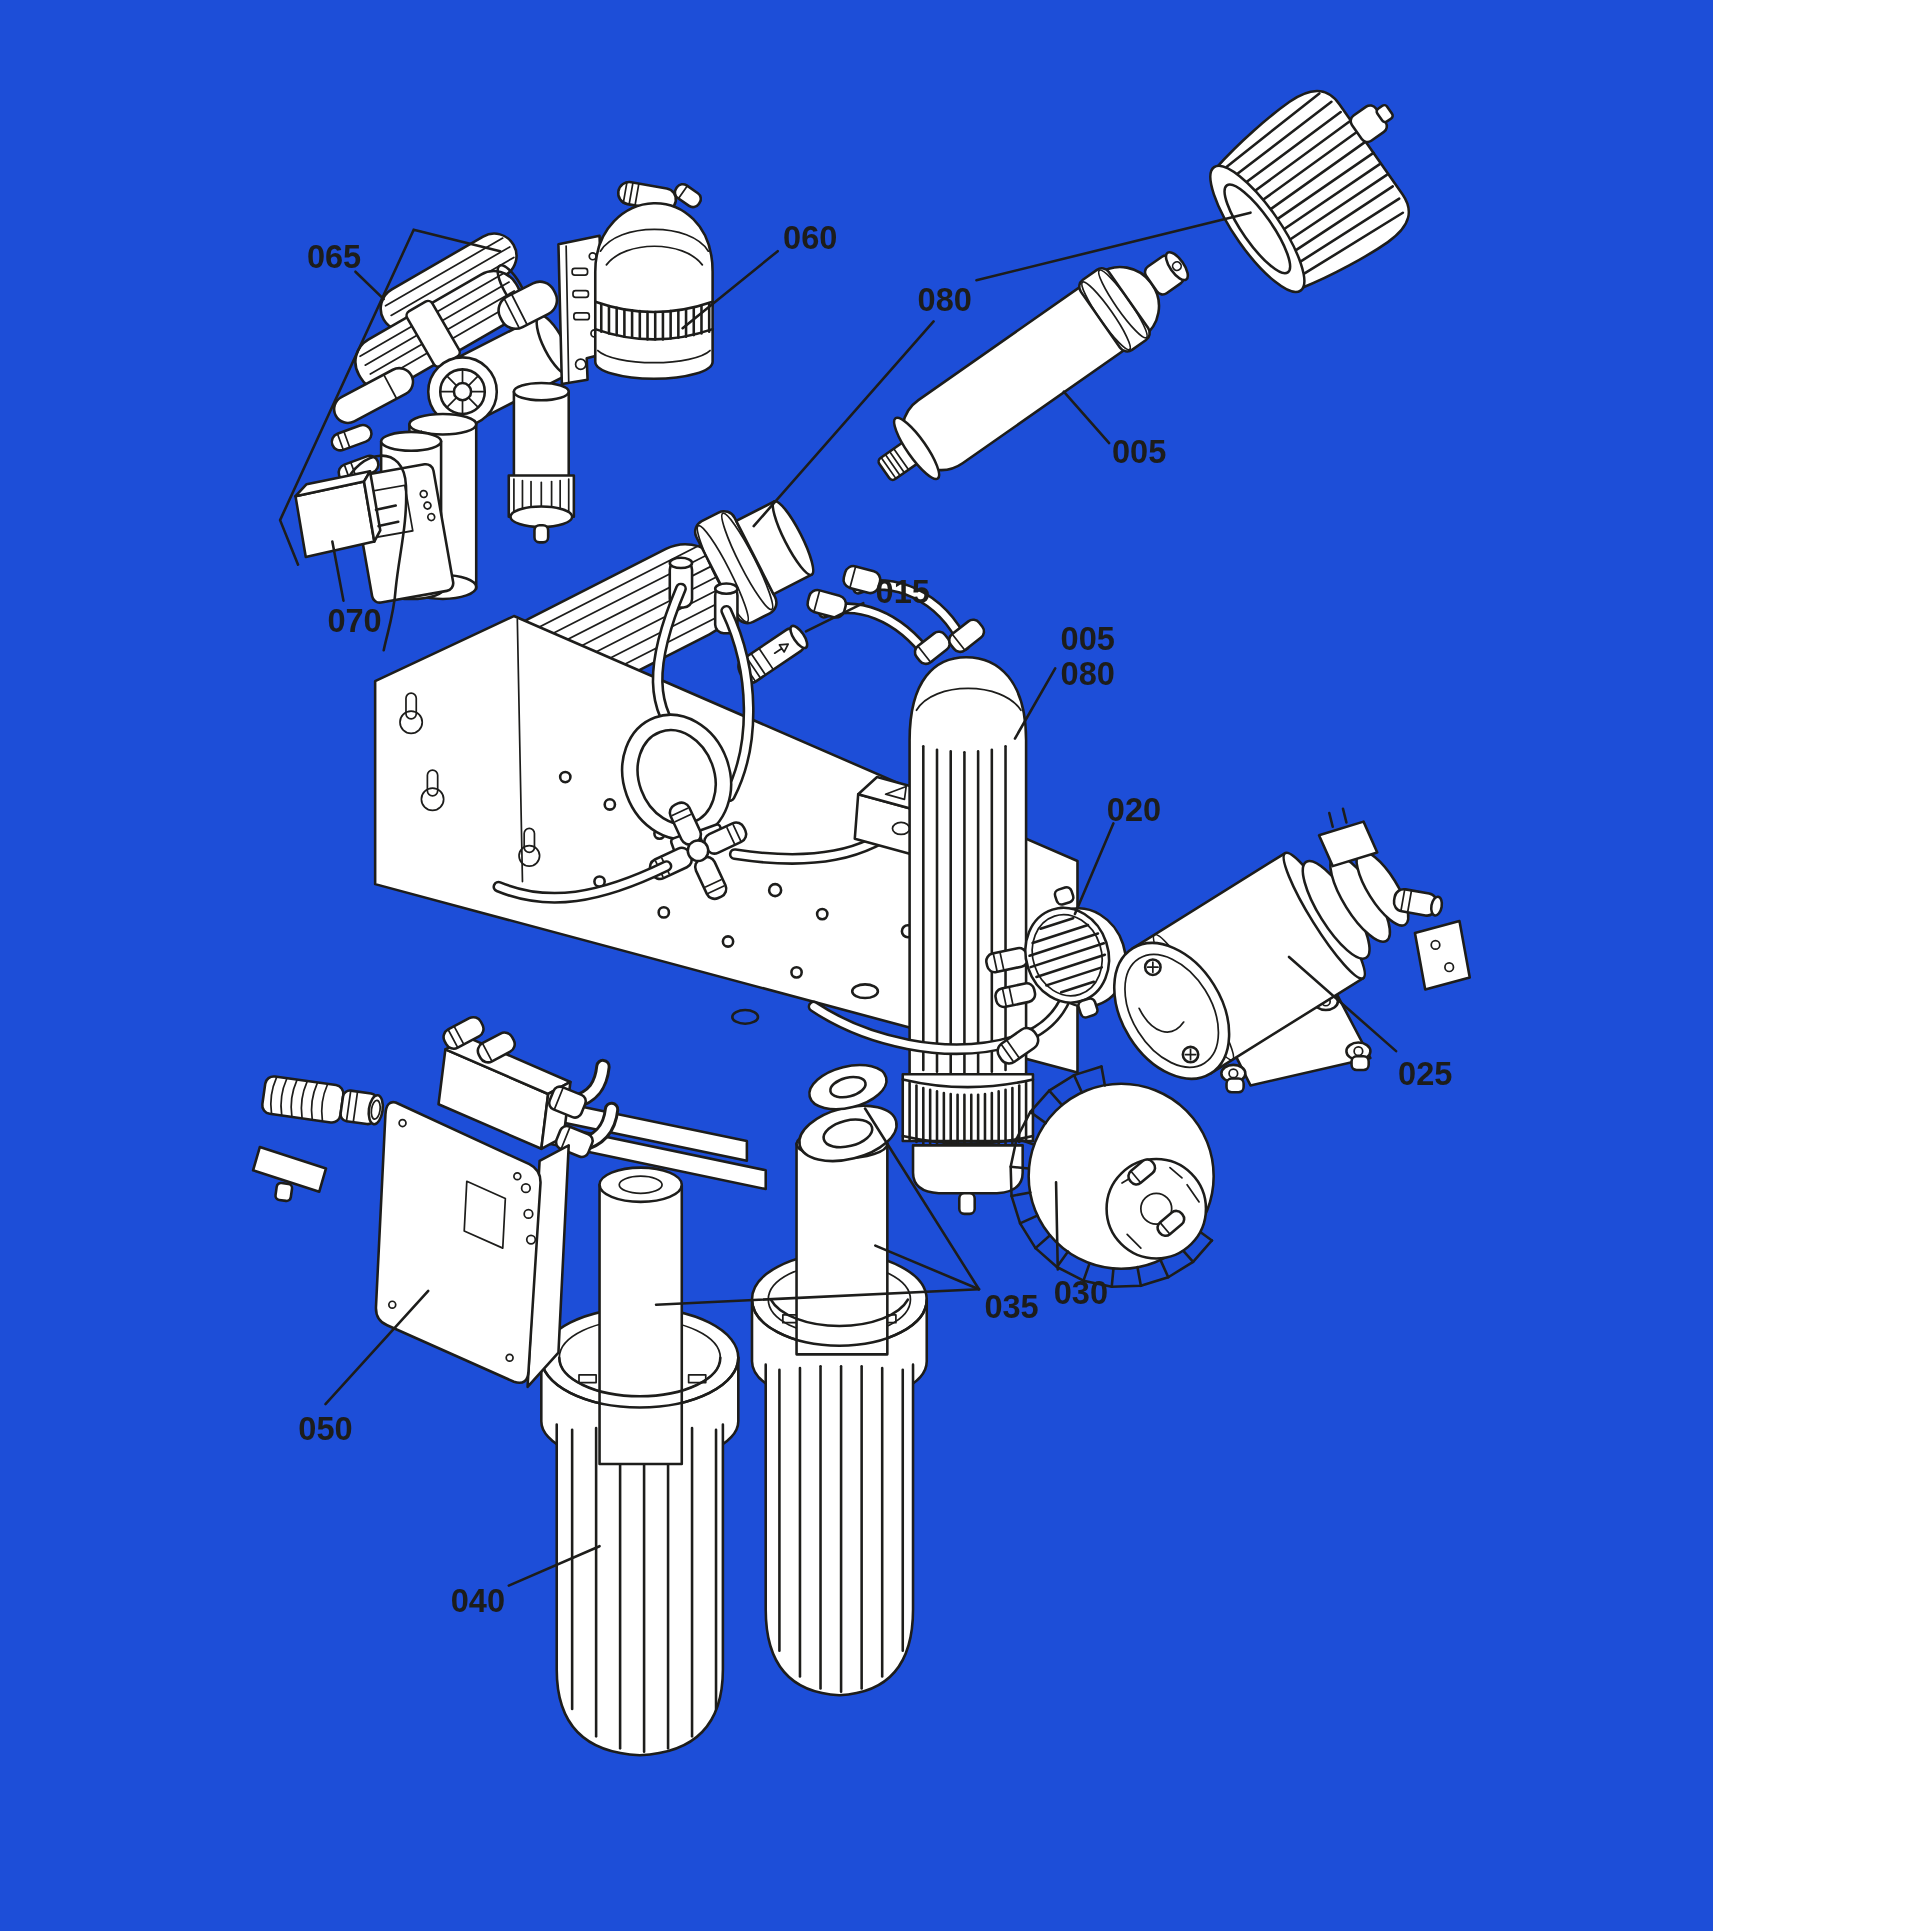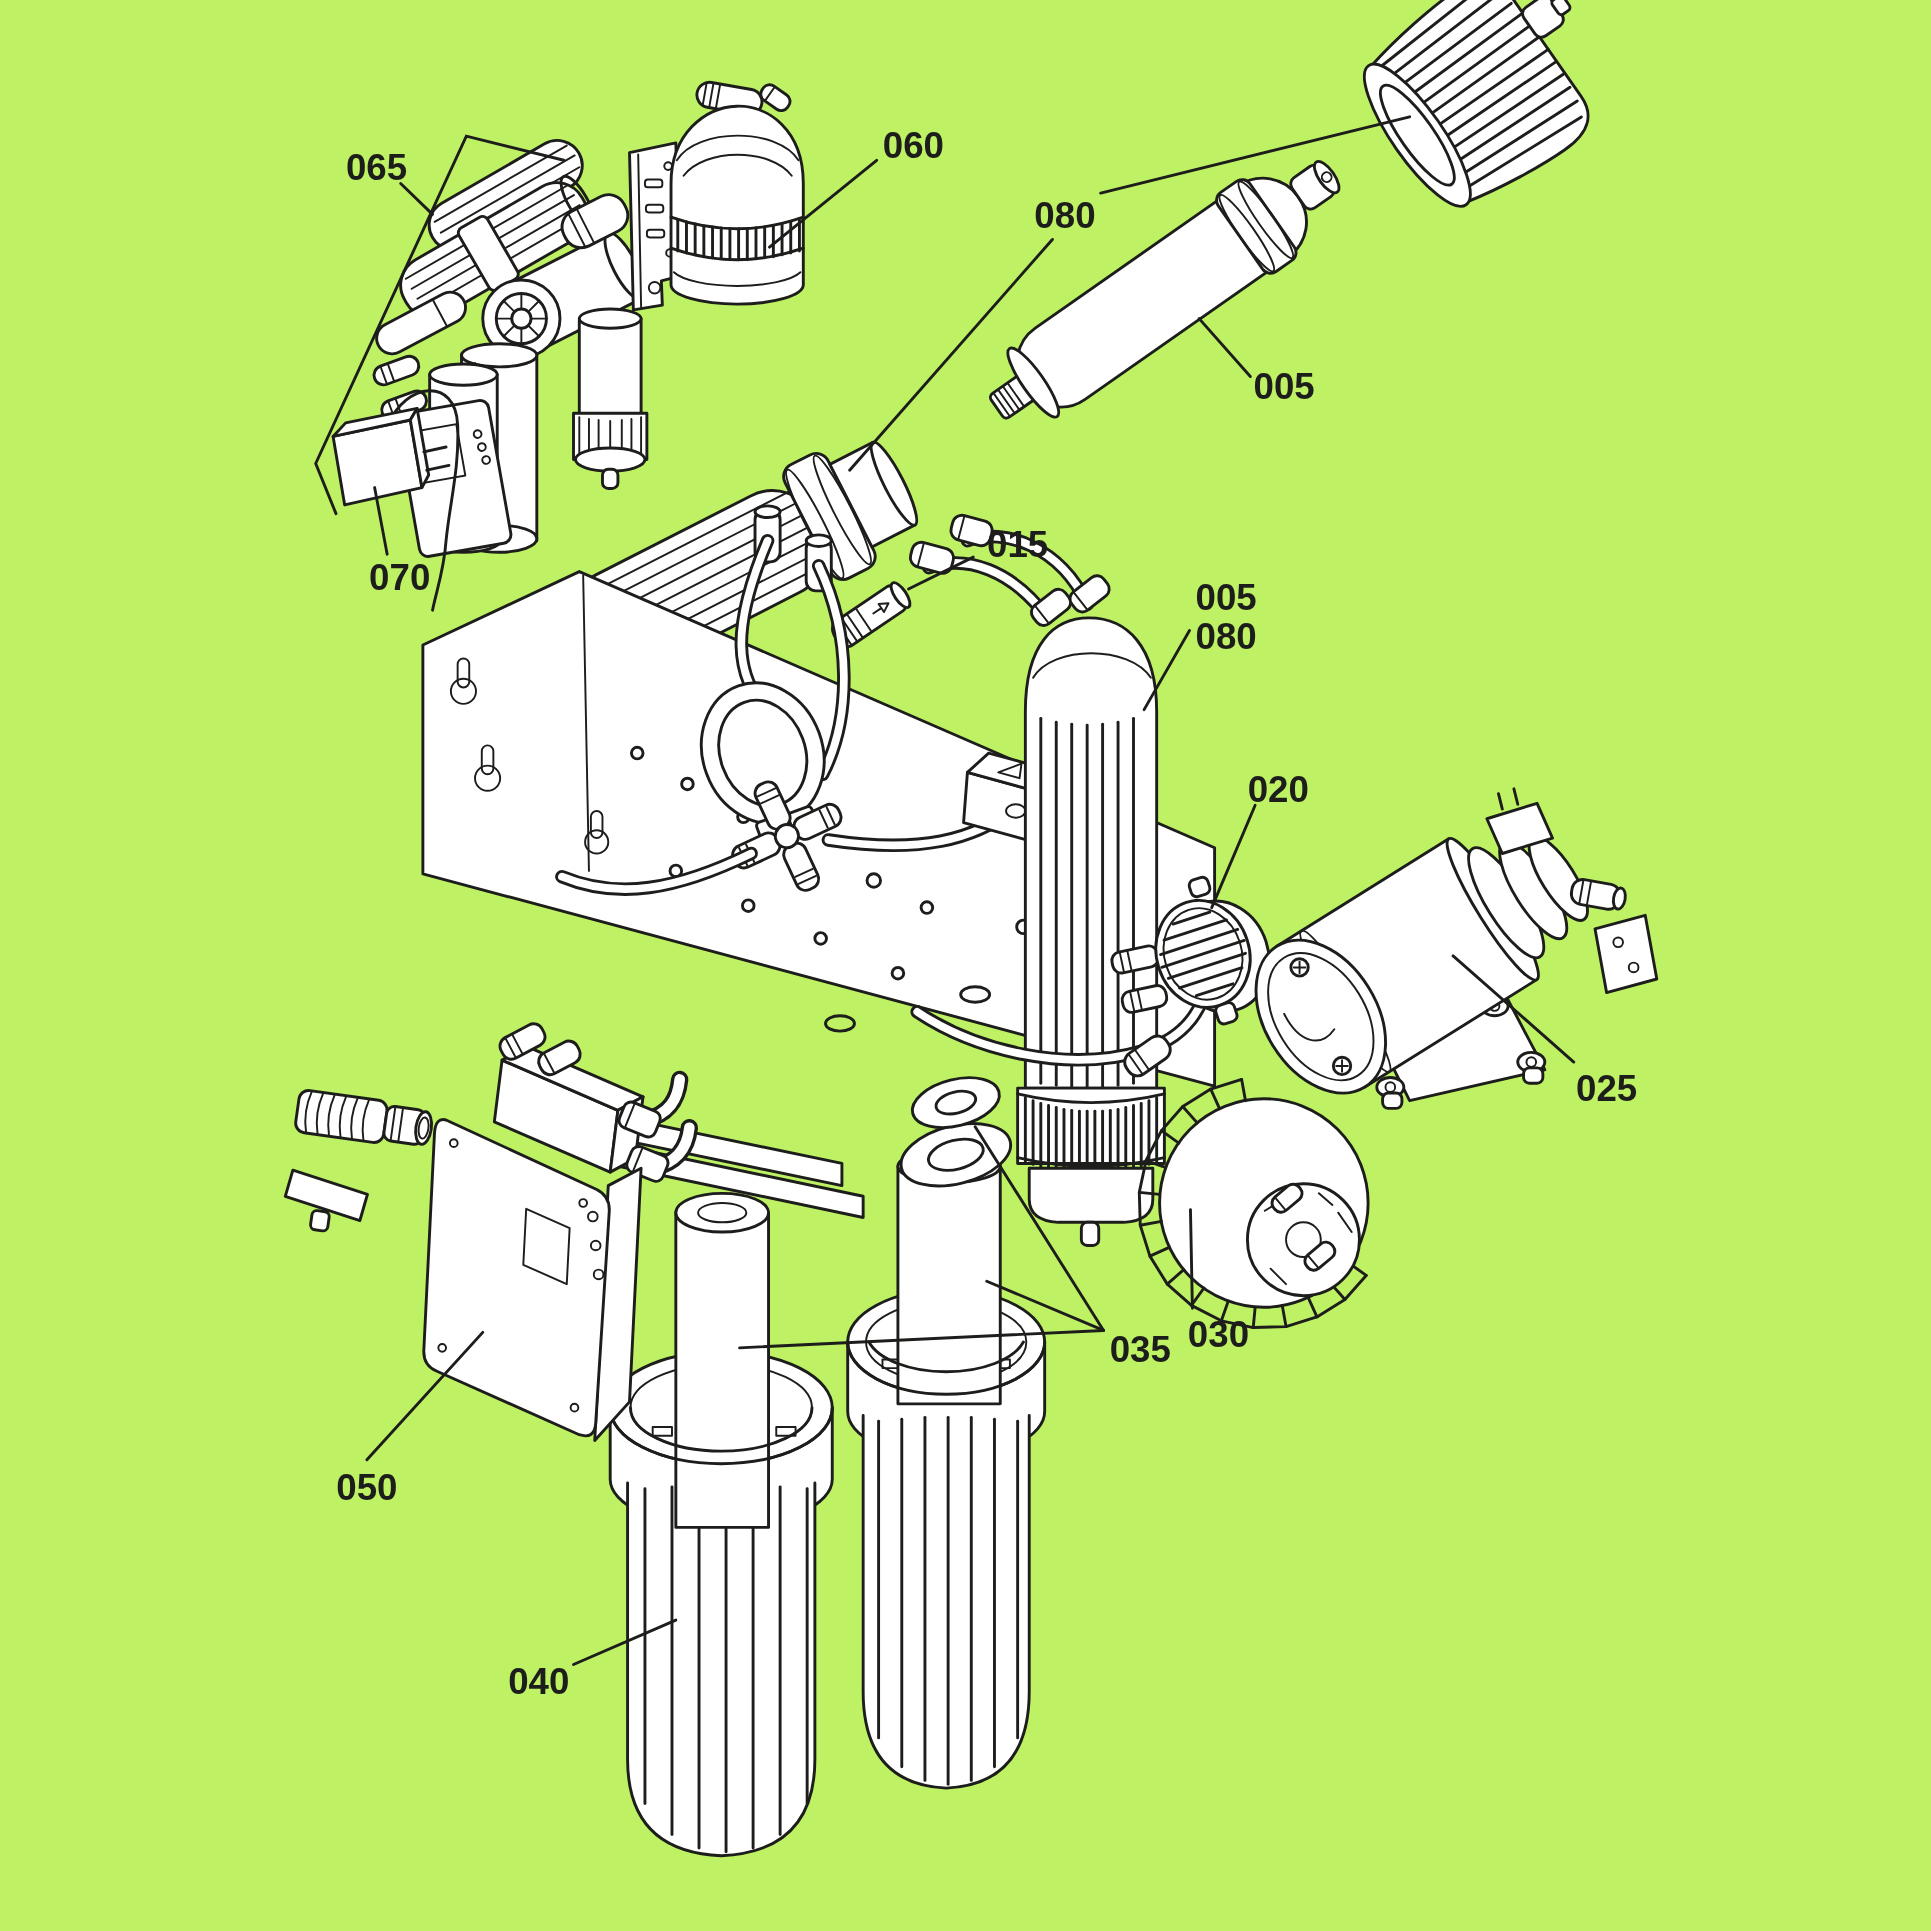--- a/index.html
+++ b/index.html
@@ -1,16 +1,16 @@
 <!DOCTYPE html>
 <html><head>
 <meta charset="utf-8">
 <style>
   html,body{margin:0;padding:0;background:#fff;}
-  .stage{width:1931px;height:1931px;background:#bef264;position:relative;overflow:hidden;}
+  .stage{width:1713px;height:1931px;background:#1d4ed8;position:relative;overflow:hidden;}
   svg{display:block;width:100%;height:100%;}
   
   .art path,.art line,.art rect,.art ellipse,.art circle,.art polyline,.art polygon{
     stroke:#1d1d1b;stroke-width:3;fill:none;stroke-linecap:round;stroke-linejoin:round;
   }
   .art .w{fill:#ffffff;}
   .art .t{stroke-width:2;}
   .art .tubeO{stroke-width:14;fill:none;}
   .art .tubeI{stroke:#ffffff;stroke-width:8;fill:none;}
   .art .fatO{stroke-width:18;fill:none;}

